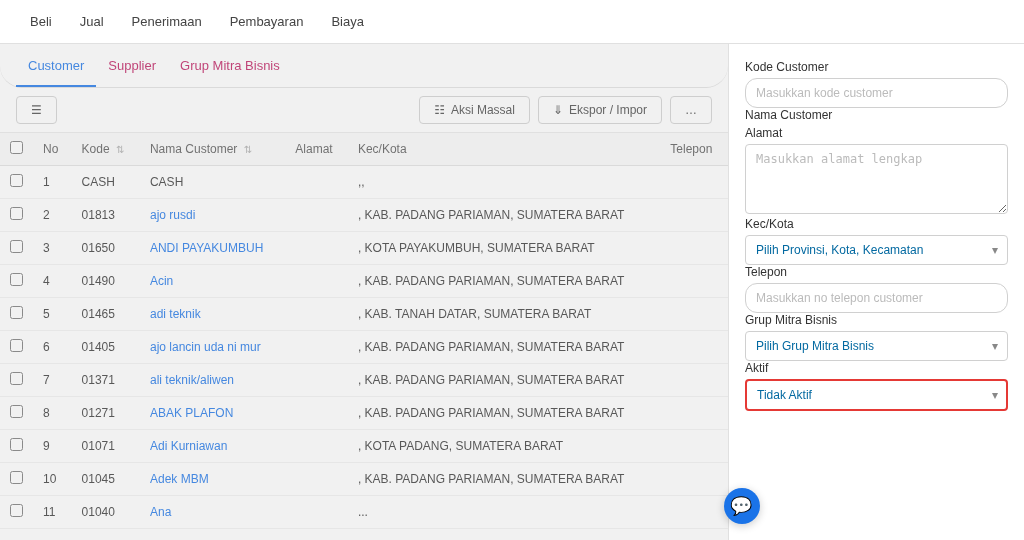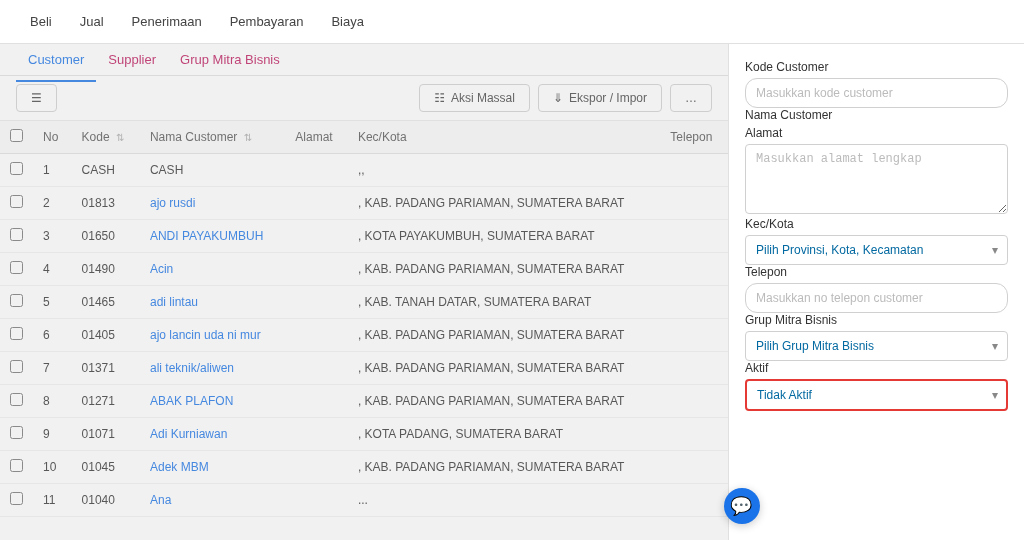--- a/index.html
+++ b/index.html
@@ -9,21 +9,21 @@
     .top-nav { background: #fff; border-bottom: 1px solid #e0e0e0; display: flex; align-items: center; padding: 0 16px; height: 44px; }
     .top-nav-item { padding: 16px 14px; height: 44px; display: flex; align-items: center; font-size: 13px; color: #444; cursor: pointer; }
 
     
     .main-container { display: flex; flex: 1; overflow: hidden; }
 
     
     .left-panel { flex: 1; background: #fff; display: flex; flex-direction: column; overflow: hidden; position: relative; }
 
     
-    .sub-tabs { display: flex; align-items: center; padding: 0 16px; border-bottom: 1px solid #e0e0e0; background: #fff; height: 32px; }
+    .sub-tabs { display: flex; align-items: flex-end; padding: 0 16px; border-bottom: 1px solid #e0e0e0; background: #fff; height: 44px; border-radius: 22px; }
     .sub-tab { padding: 0 12px; height: 44px; display: flex; align-items: center; font-size: 13px; color: #be185d; cursor: pointer; position: relative; }
     .sub-tab.active { color: #1a73e8; font-weight: 500; }
     .sub-tab.active::after { content: ''; position: absolute; bottom: 0; left: 0; right: 0; height: 2px; background: #1a73e8; }
 
     
     .toolbar { display: flex; align-items: center; padding: 8px 16px; border-bottom: 1px solid #e8e8e8; gap: 8px; justify-content: flex-end; }
     .toolbar-left { margin-right: auto; }
     .btn { display: flex; align-items: center; gap: 6px; padding: 6px 14px; border-radius: 4px; border: 1px solid #d0d0d0; background: #fff; font-size: 12px; color: #444; cursor: pointer; }
 
     
@@ -38,21 +38,21 @@
     input[type="checkbox"] { cursor: pointer; }
 
     
     .sort-icon { display: inline-block; font-size: 10px; color: #aaa; margin-left: 3px; }
 
     
     .right-panel { width: 296px; background: #fff; border-left: 1px solid #e0e0e0; overflow-y: auto; padding: 16px; display: flex; flex-direction: column; gap: 0; }
     .field-label { font-size: 12px; color: #333; font-weight: 500; margin-bottom: 4px; }
     .field-input { width: 100%; border: 1px solid #d0d0d0; border-radius: 12px; padding: 7px 10px; font-size: 12px; color: #333; outline: none; }
     .field-input::placeholder { color: #bbb; }
-    .field-textarea { width: 100%; border: 1px solid #d0d0d0; border-radius: 4px; padding: 7px 10px; font-size: 12px; color: #333; height: 70px; resize: vertical; outline: none; font-family: Liberation Mono, monospace; }
+    .field-textarea { width: 100%; border: 1px solid #d0d0d0; border-radius: 4px; padding: 7px 10px; font-size: 12px; color: #333; height: 70px; resize: vertical; outline: none; }
     .field-textarea::placeholder { color: #bbb; }
     .field-select-wrap { position: relative; }
     .field-select { width: 100%; border: 1px solid #d0d0d0; border-radius: 4px; padding: 7px 10px; font-size: 12px; color: #0369a1; appearance: none; outline: none; background: #fff; cursor: pointer; }
     .field-select-wrap::after { content: '▾'; position: absolute; right: 10px; top: 50%; transform: translateY(-50%); color: #888; pointer-events: none; font-size: 12px; }
 
     
     .aktif-select { border: 2px solid #e53935 !important; }
 
     
     .left-overlay { position: absolute; top: 0; left: 0; right: 0; bottom: 0; background: rgba(200,200,200,0.25); pointer-events: none; z-index: 1; }
@@ -149,21 +149,21 @@
     <td>01490</td>
     <td class="td-link">Acin</td>
     <td></td>
     <td>, KAB. PADANG PARIAMAN, SUMATERA BARAT</td>
     <td></td>
   </tr>
             <tr>
     <td class="checkbox-cell"><input type="checkbox" style=""></td>
     <td>5</td>
     <td>01465</td>
-    <td class="td-link">adi lintau</td>
+    <td class="td-link">adi teknik</td>
     <td></td>
     <td>, KAB. TANAH DATAR, SUMATERA BARAT</td>
     <td></td>
   </tr>
             <tr>
     <td class="checkbox-cell"><input type="checkbox" style=""></td>
     <td>6</td>
     <td>01405</td>
     <td class="td-link">ajo lancin uda ni mur</td>
     <td></td>

